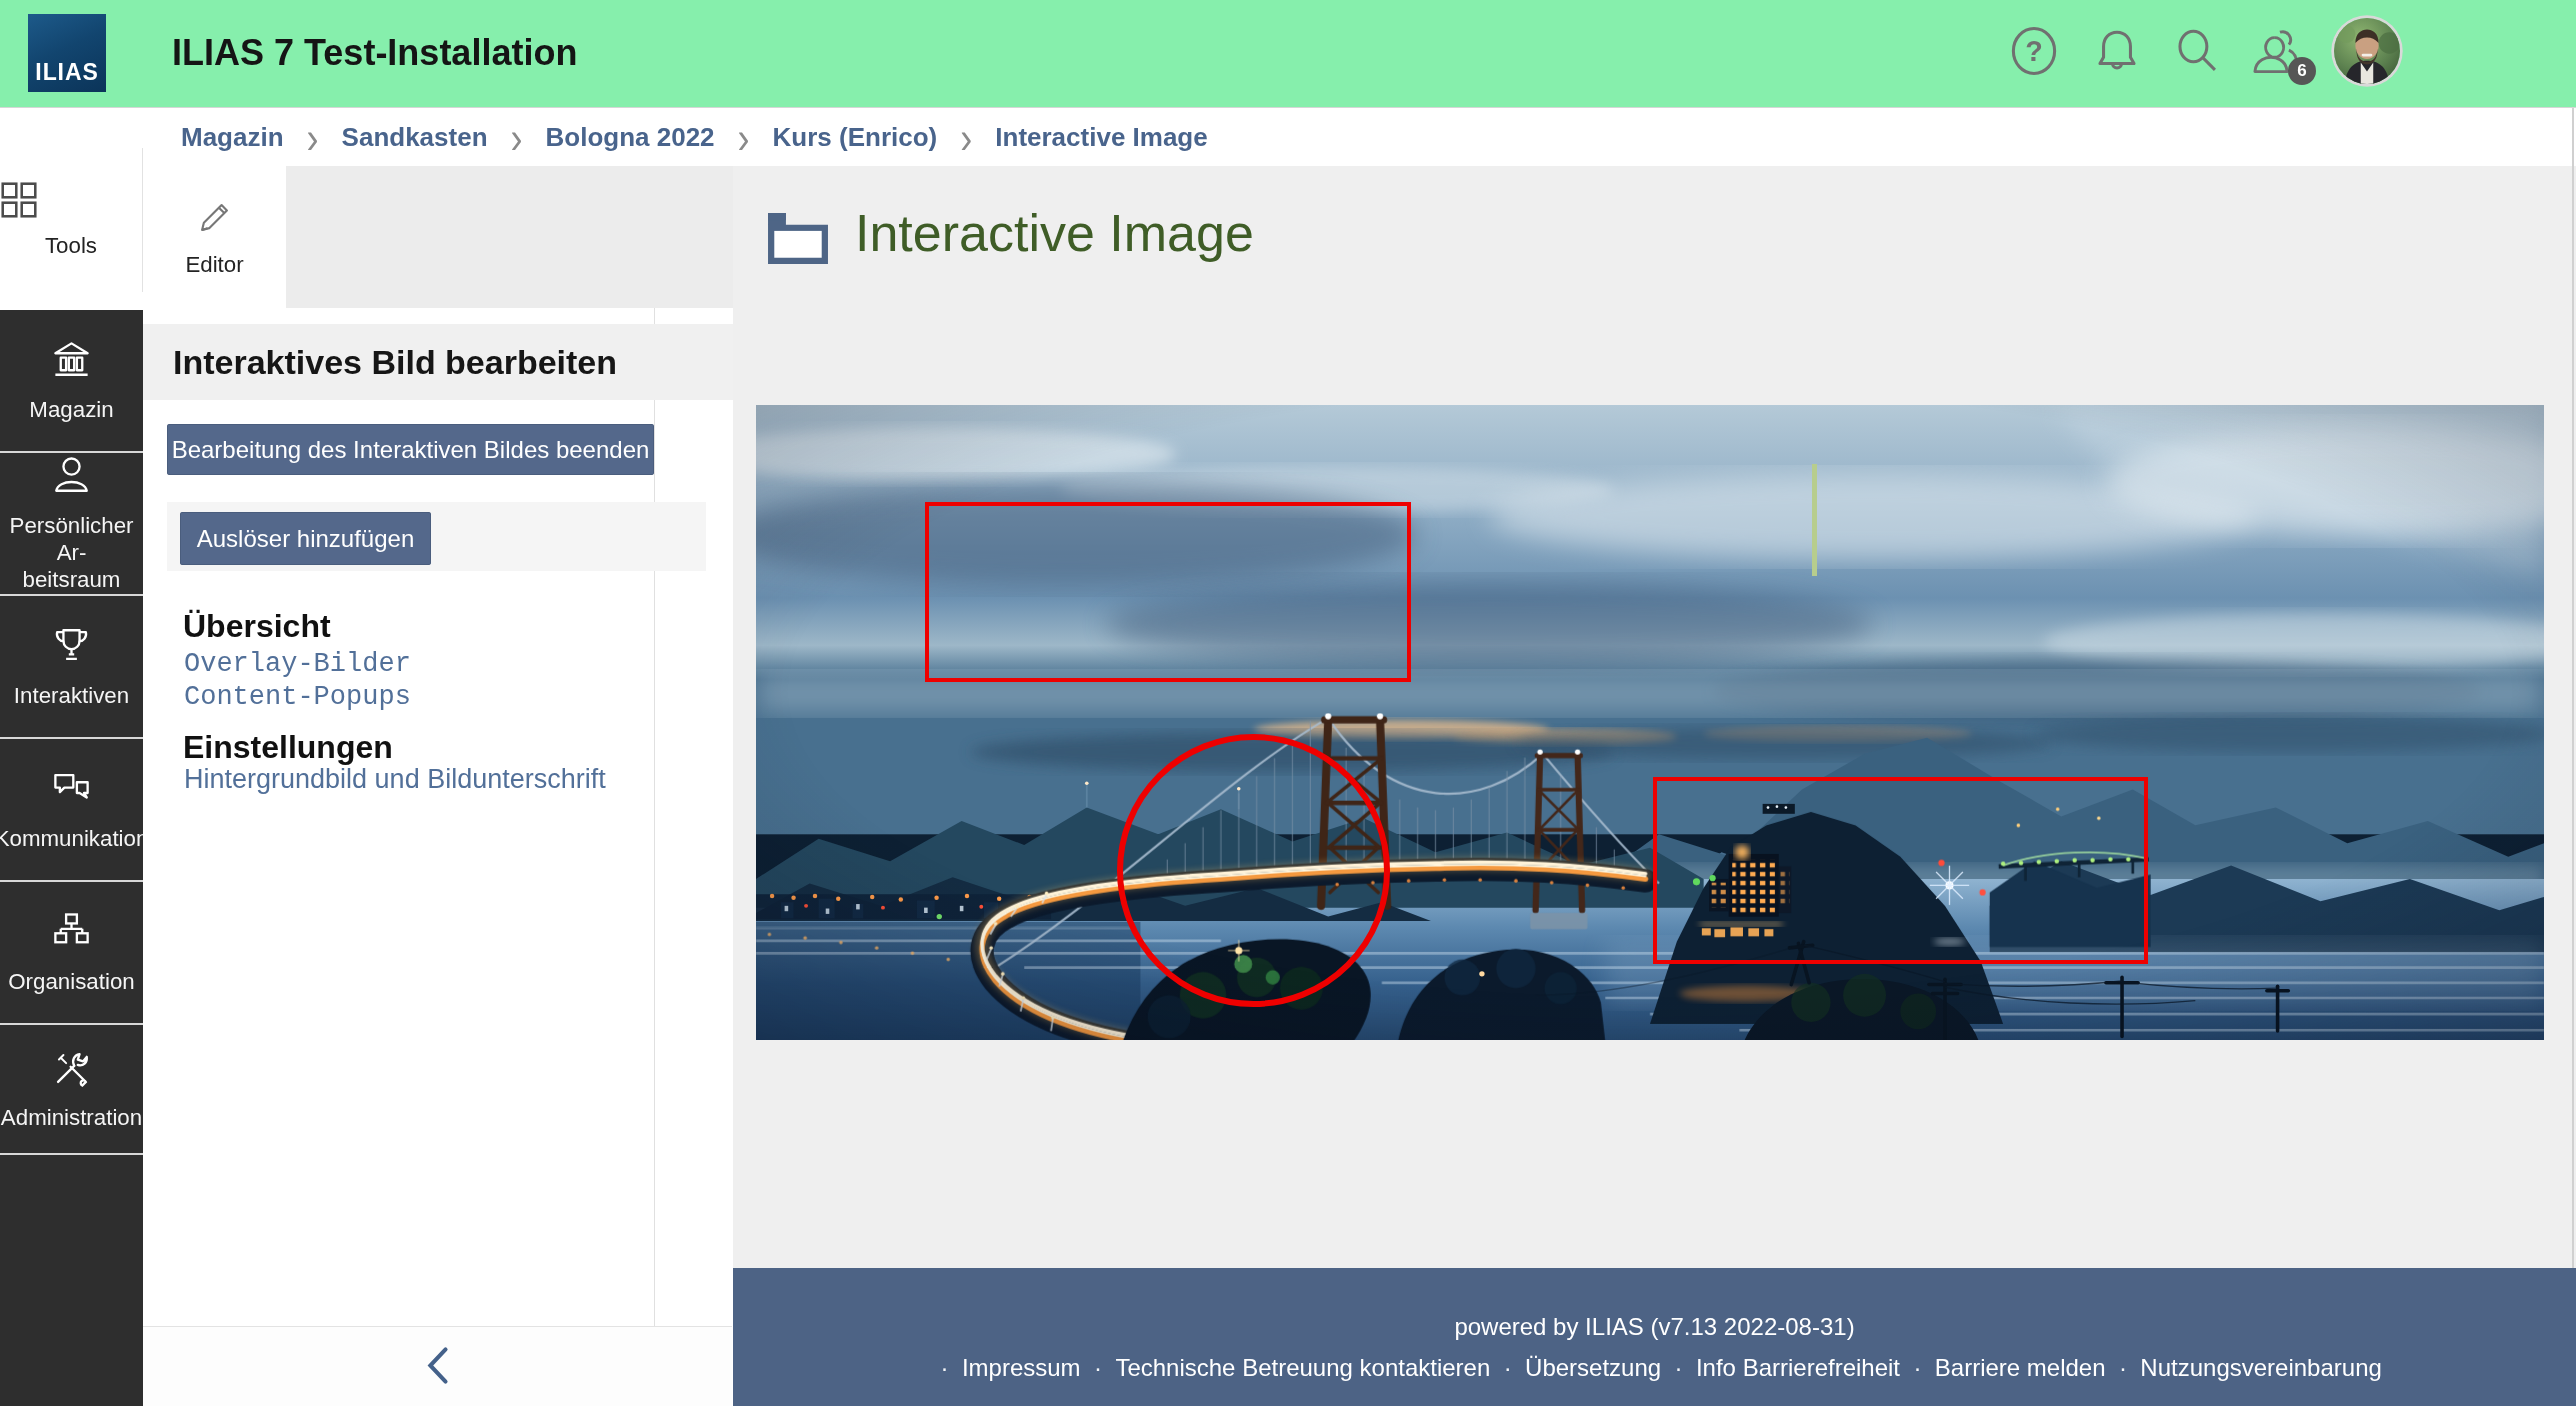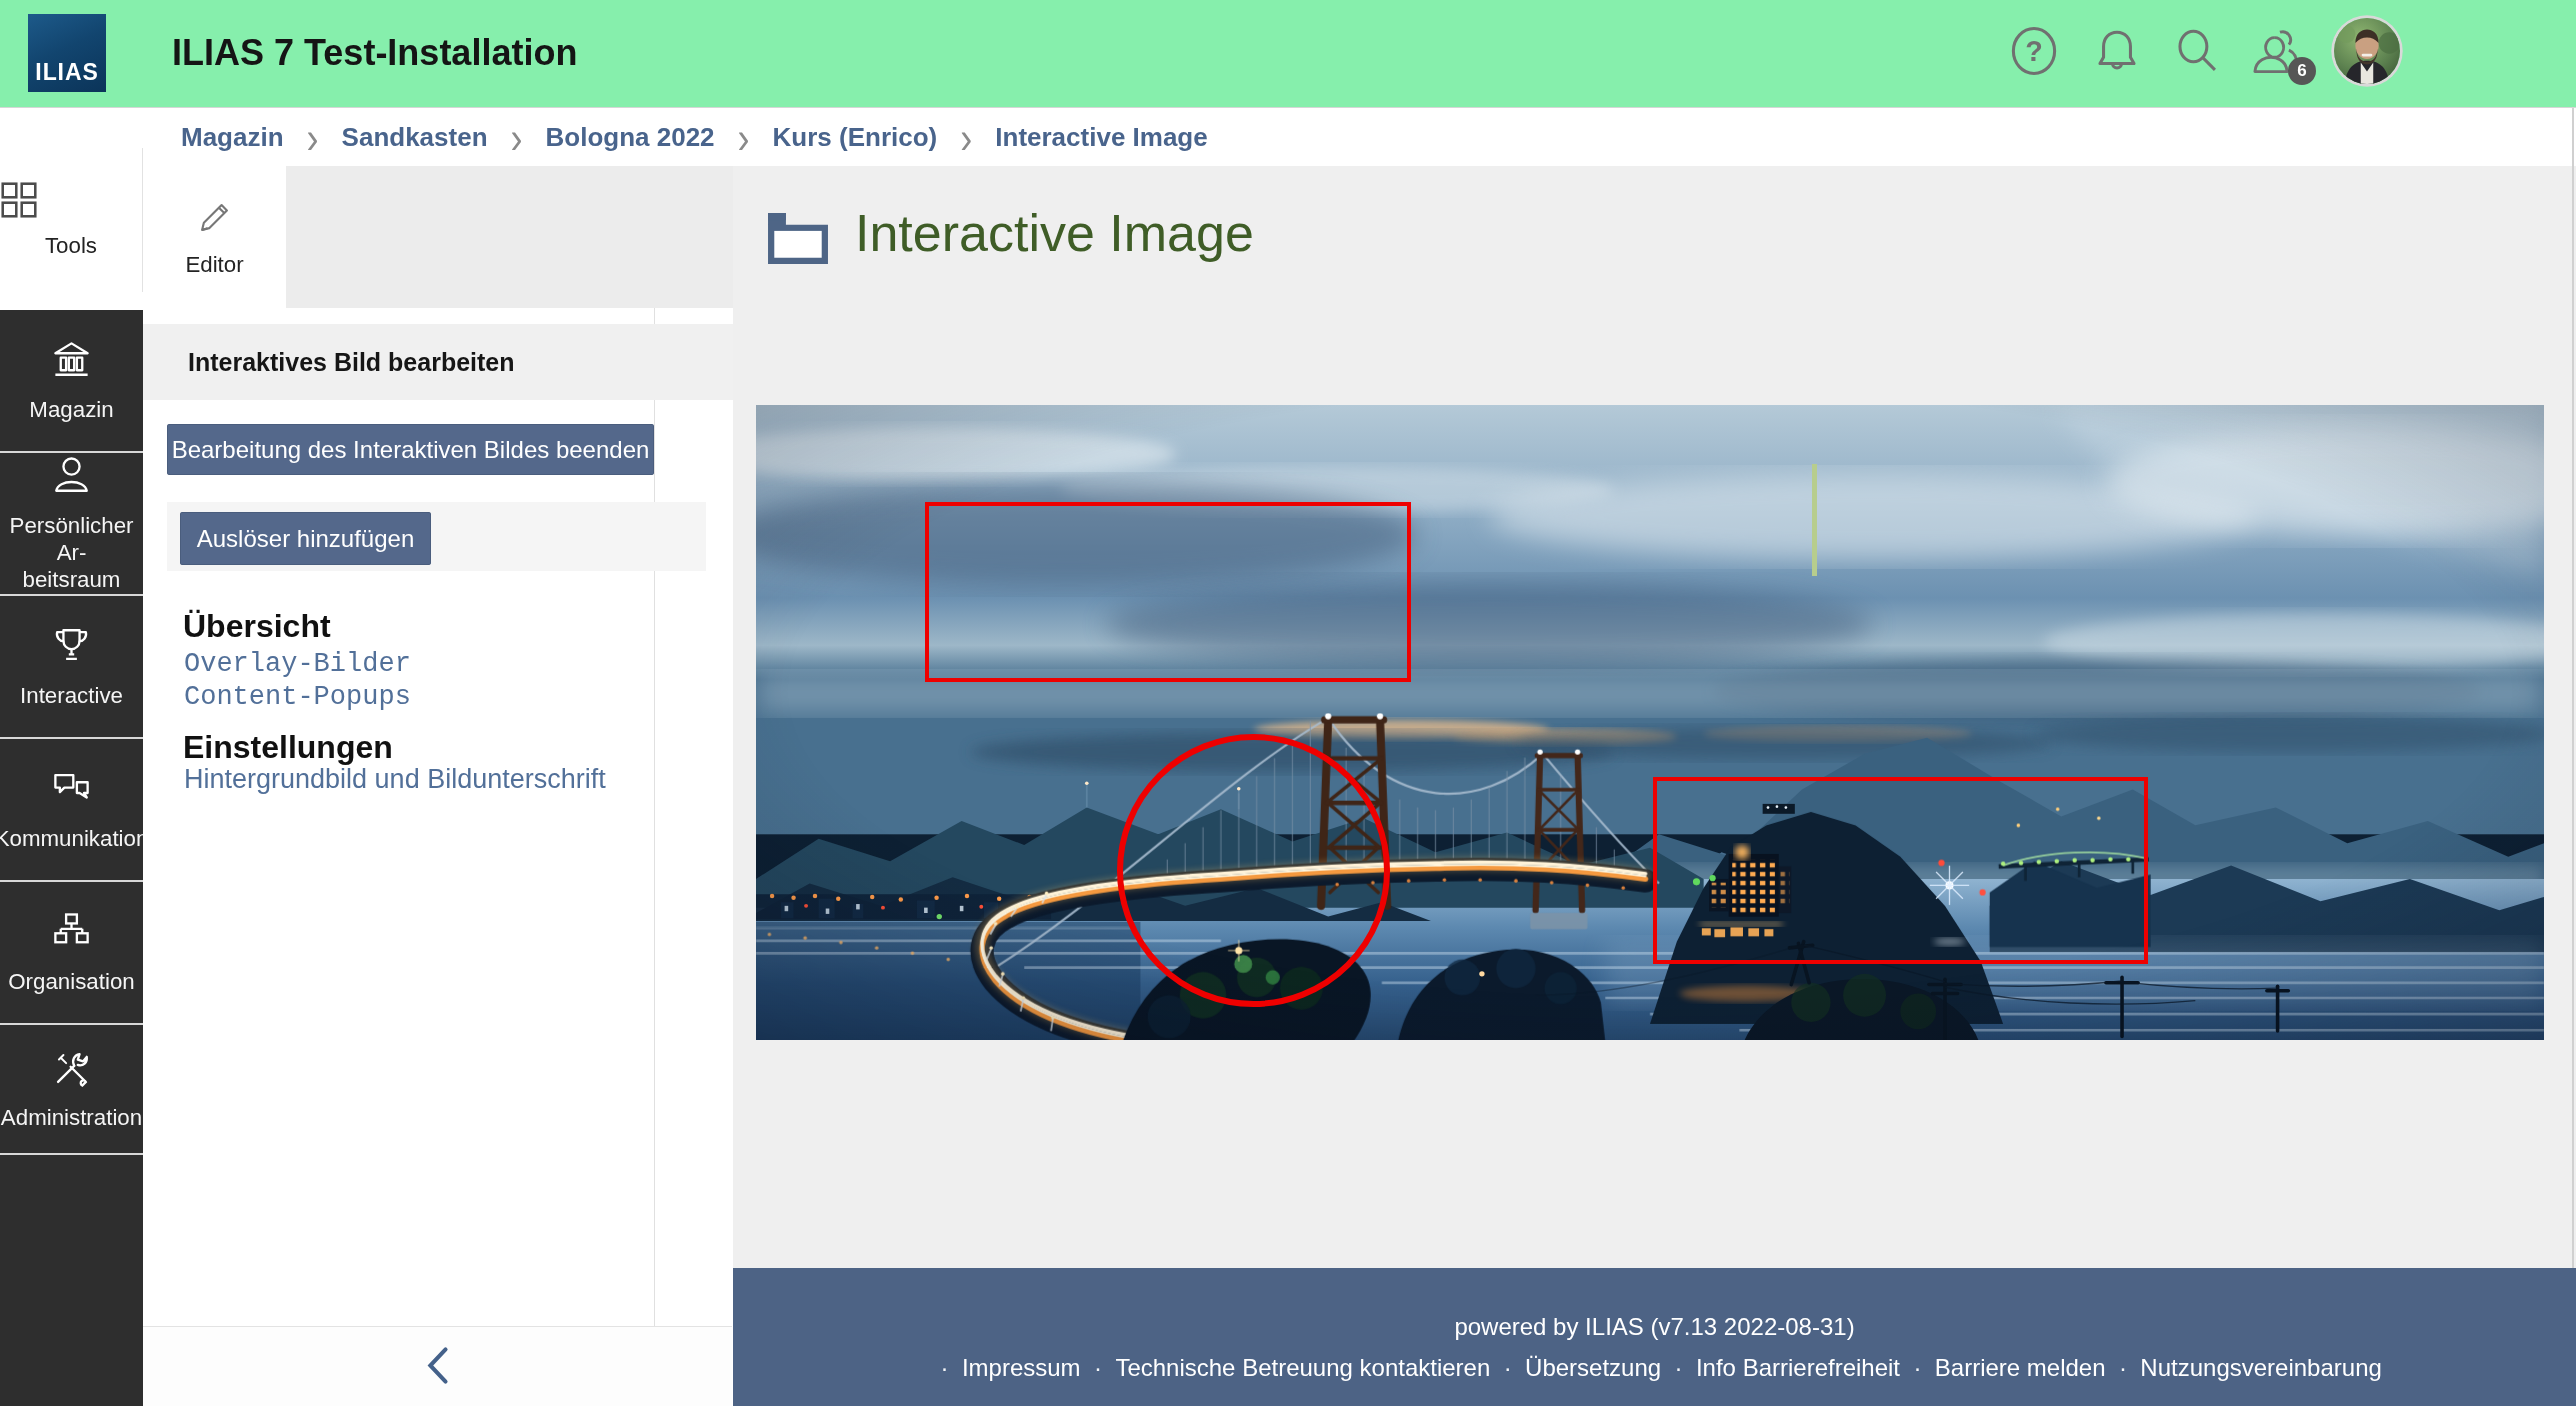--- a/index.html
+++ b/index.html
@@ -32,21 +32,21 @@
   .rail-item .rail-label{color:#f5f5f5;}
   .rail-label{font-size:22.3px;text-align:center;line-height:27px;}
   .rail-filler{flex:1;background:#2e2e2e;}
 
   
   #panel{left:143px;top:166px;width:512px;height:1241px;background:#fff;border-right:0.9px solid #e0e0e0;box-sizing:border-box;}
   #tabstrip{left:0;top:0;width:590px;height:142px;background:#ececec;}
   #editor-tab{left:0;top:0;width:143px;height:144px;background:#fff;display:flex;flex-direction:column;align-items:center;justify-content:center;gap:10.7px;cursor:pointer;}
   #editor-tab .rail-label{color:#232323;}
   #panel-heading{left:0;top:158px;width:590px;height:76px;background:#f0f0f0;line-height:76px;
-                 font-size:25px;font-weight:bold;color:#161616;padding-left:45px;box-sizing:border-box;}
+                 font-size:34px;font-weight:bold;color:#161616;padding-left:30px;box-sizing:border-box;}
   .btn{background:#54688b;color:#fff;font-size:24px;font-family:"Liberation Sans",sans-serif;border:0.9px solid #4a5d7d;border-radius:1.8px;
        display:flex;align-items:center;justify-content:center;cursor:pointer;white-space:nowrap;}
   #btn-finish{left:24px;top:258px;width:485px;height:49px;}
   #trigger-band{left:24px;top:336px;width:539px;height:69px;background:#f5f5f5;}
   #btn-add-trigger{left:37px;top:346px;width:249px;height:51px;}
   .section-h{font-size:32px;font-weight:bold;color:#111;}
   #overview-h{left:40px;top:442px;}
   #overview-links{left:41px;top:482px;display:flex;flex-direction:column;font-family:Liberation Mono, monospace;}
   #settings-h{left:40px;top:563px;}
   #settings-links{left:41px;top:597px;display:flex;flex-direction:column;}
@@ -182,21 +182,21 @@
   </div>
   <div class="rail-item" style="height:143px">
     <span>
       <svg width="43" height="43" viewBox="0 0 48 48" fill="none" stroke="#fff" stroke-width="2.6" stroke-linejoin="round">
         <path d="M15 7 L33 7 L33 19 A9 9 0 0 1 15 19 Z"></path>
         <path d="M15 9 L8 9 A7 8 0 0 0 16 19"></path>
         <path d="M33 9 L40 9 A7 8 0 0 1 32 19"></path>
         <path d="M24 28 L24 34 M18 39 L30 39 M21 34 L27 34"></path>
       </svg>
     </span>
-    <span class="rail-label">Interactive</span>
+    <span class="rail-label">Interaktiven</span>
   </div>
   <div class="rail-item" style="height:143px">
     <span>
       <svg width="43" height="43" viewBox="0 0 48 48" fill="none" stroke="#fff" stroke-width="2.6" stroke-linejoin="round">
         <path d="M6 9 L26 9 L26 23 L16 23 L11 28 L11 23 L6 23 Z"></path>
         <path d="M30 17 L42 17 L42 29 L38 29 L41 34 L33 29 L30 29 Z"></path>
       </svg>
     </span>
     <span class="rail-label">Kommunikation</span>
   </div>

